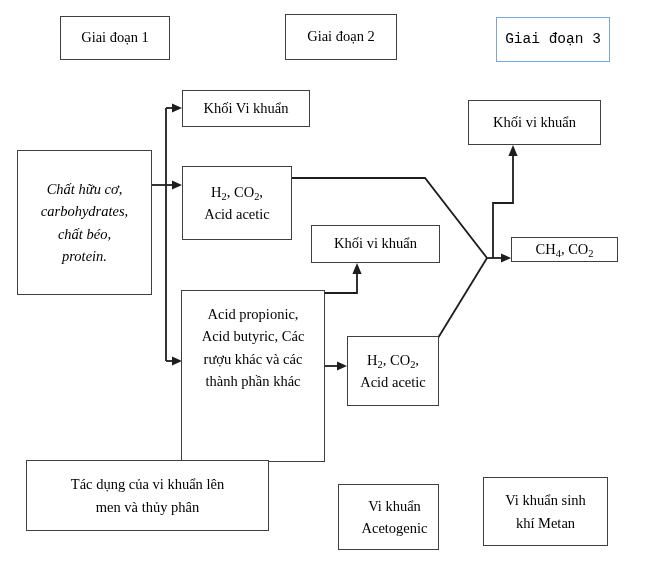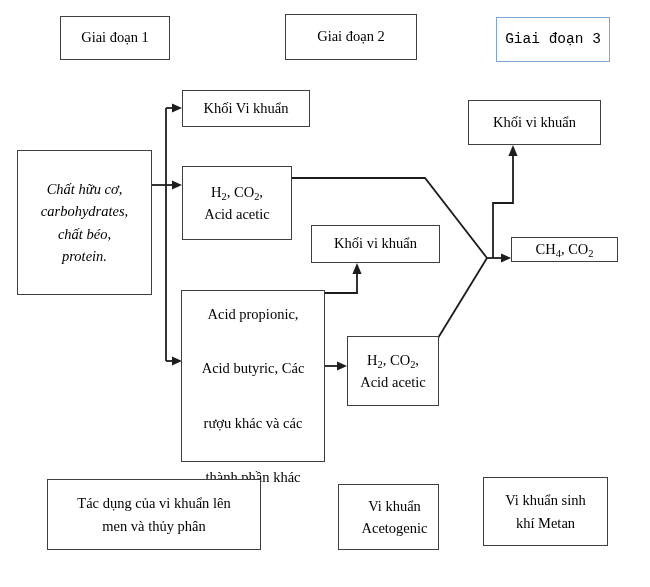--- a/index.html
+++ b/index.html
@@ -96,21 +96,21 @@
     <polygon points="511,258 501,253.4 501,262.6"></polygon>
 
     <polyline points="493,258 493,203 513,203 513,156"></polyline>
     <polygon points="513,145 508.4,156 517.6,156"></polygon>
   </svg>
 
   <div class="box" style="left:60px; top:16px; width:110px; height:44px;">
     <span class="ln">Giai đoạn 1</span>
   </div>
 
-  <div class="box" style="left:285px; top:14px; width:132px; height:46px;">
+  <div class="box" style="left:285px; top:14px; width:112px; height:46px;">
     <span class="ln">Giai đoạn 2</span>
   </div>
 
   <div class="box accent" style="left:496px; top:17px; width:114px; height:45px;font-family:Liberation Mono, monospace;">
     <span class="ln">Giai đoạn 3</span>
   </div>
 
   <div class="box" style="left:17px; top:150px; width:135px; height:145px;font-style:italic;">
     <span class="ln tight">Chất hữu cơ,</span>
     <span class="ln tight">carbohydrates,</span>
@@ -124,41 +124,41 @@
 
   <div class="box" style="left:182px; top:166px; width:110px; height:74px;">
     <span class="ln tight"><span>H</span><sub>2</sub><span>, CO</span><sub>2</sub><span>,</span></span>
     <span class="ln tight">Acid acetic</span>
   </div>
 
   <div class="box" style="left:311px; top:225px; width:129px; height:38px;">
     <span class="ln">Khối vi khuẩn</span>
   </div>
 
-  <div class="box top-align" style="left:181px; top:290px; width:144px; height:172px;gap:32px;">
+  <div class="box top-align" style="left:181px; top:290px; width:144px; height:172px;">
     <span class="ln tight">Acid propionic,</span>
     <span class="ln tight">Acid butyric, Các</span>
     <span class="ln tight">rượu khác và các</span>
     <span class="ln tight">thành phần khác</span>
   </div>
 
   <div class="box" style="left:347px; top:336px; width:92px; height:70px;">
     <span class="ln tight"><span>H</span><sub>2</sub><span>, CO</span><sub>2</sub><span>,</span></span>
     <span class="ln tight">Acid acetic</span>
   </div>
 
   <div class="box" style="left:468px; top:100px; width:133px; height:45px;">
     <span class="ln">Khối vi khuẩn</span>
   </div>
 
   <div class="box" style="left:511px; top:237px; width:107px; height:25px;">
     <span class="ln"><span>CH</span><sub>4</sub><span>, CO</span><sub>2</sub></span>
   </div>
 
-  <div class="box" style="left:26px; top:479px; width:214px; height:71px;margin-left:21px;">
+  <div class="box" style="left:26px; top:460px; width:243px; height:71px;">
     <span class="ln tight">Tác dụng của vi khuẩn lên</span>
     <span class="ln tight">men và thủy phân</span>
   </div>
 
   <div class="box" style="left:338px; top:484px; width:101px; height:66px;padding-left:12px;">
     <span class="ln tight">Vi khuẩn</span>
     <span class="ln tight">Acetogenic</span>
   </div>
 
   <div class="box" style="left:483px; top:477px; width:125px; height:69px;">

